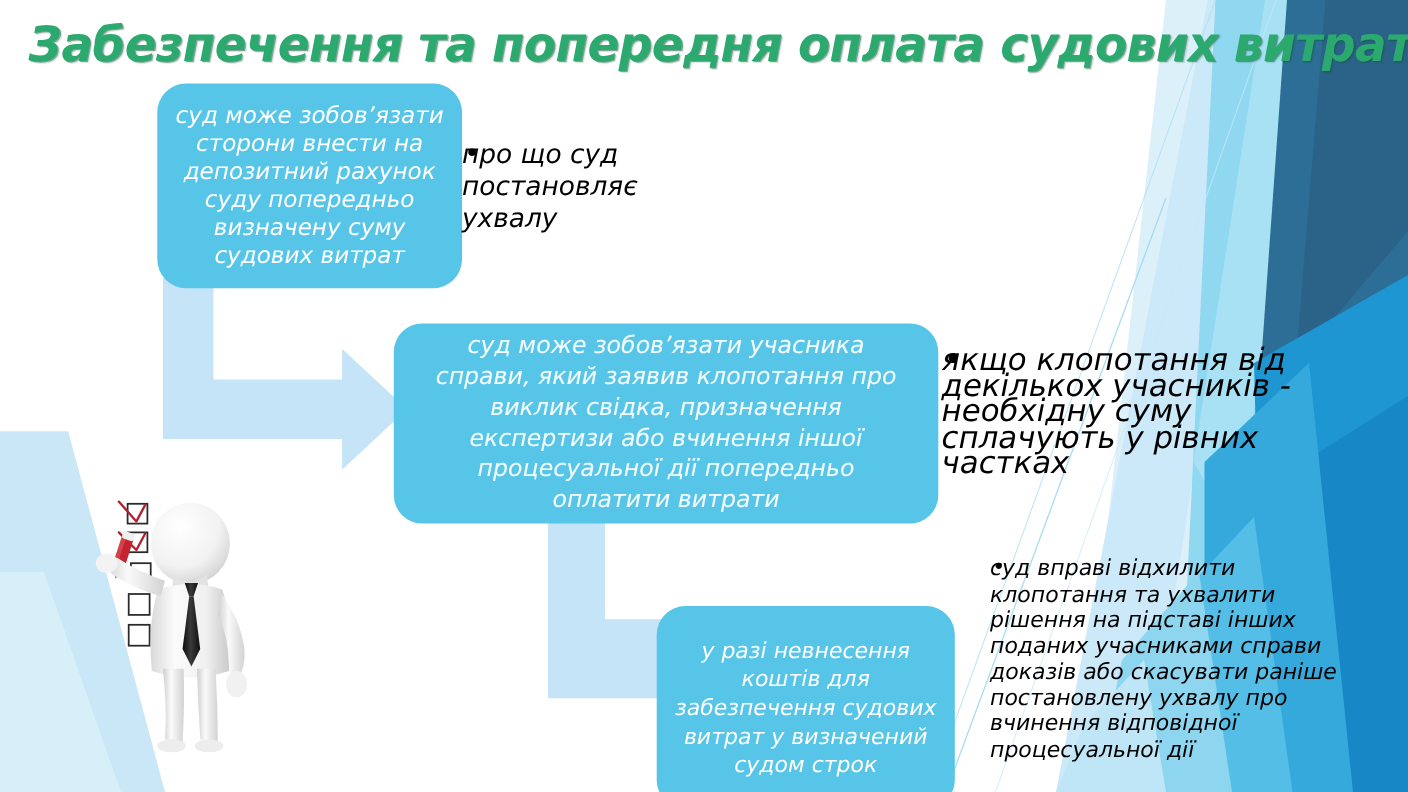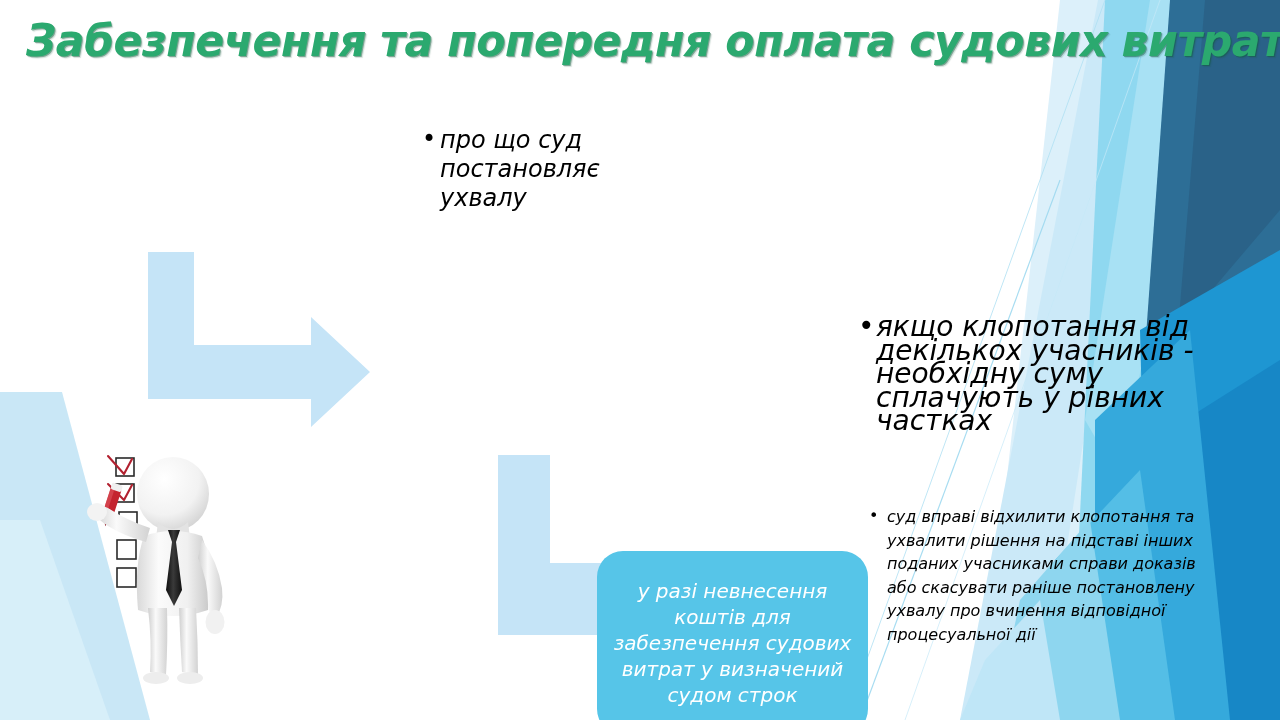--- a/index.html
+++ b/index.html
@@ -85,21 +85,20 @@
 
   
   .bullet-block {
     position: absolute;
     z-index: 5;
     color: #000000;
   }
   .bullet-block ul { margin: 0; padding: 0; list-style: none; }
   .bullet-block li {
     position: relative;
-    padding-left: 20px;
     margin: 0 0 2px 0;
   }
   .bullet-block li::before {
     content: "\2022";
     position: absolute;
     left: 2px;
     top: -1px;
     font-size: 1em;
     line-height: inherit;
   }
@@ -107,22 +106,22 @@
   #bullets-top {
     left: 420px; top: 126px; width: 240px;
     font-size: 24px; line-height: 29px;
   }
   #bullets-mid {
     left: 856px; top: 315px; width: 390px;
     font-size: 28px; line-height: 23.5px;
   }
   #bullets-mid li { margin-bottom: 1px; }
   #bullets-bottom {
-    left: 867px; top: 505px; width: 330px;
-    font-size: 16px; line-height: 23.5px;
+    left: 900px; top: 505px; width: 330px;
+    font-size: 20px; line-height: 23.5px;
   }
 
   
   #mannequin {
     position: absolute;
     left: 72px; top: 432px;
     width: 205px; height: 252px;
     z-index: 3;
   }
 </style>
@@ -157,21 +156,27 @@
   <div id="slide-title">Забезпечення та попередня  оплата судових витрат</div>
 
   <svg class="connector" id="connector-1" width="230" height="175" viewBox="0 0 230 175" aria-hidden="true">
     <path fill="#C5E4F7" d="M0,0 L46,0 L46,93 L163,93 L163,65 L222,120 L163,175 L163,147 L0,147 Z"></path>
   </svg>
 
   <svg class="connector" id="connector-2" width="140" height="180" viewBox="0 0 140 180" aria-hidden="true">
     <path fill="#C5E4F7" d="M0,0 L52,0 L52,108 L138,108 L138,180 L0,180 Z"></path>
   </svg>
 
-
+  <div class="flow-box" id="box-1">
+    <div class="box-text">суд може зобов’язати сторони внести на депозитний рахунок суду попередньо визначену суму судових витрат</div>
+  </div>
+
+  <div class="flow-box" id="box-2">
+    <div class="box-text">суд може зобов’язати учасника справи, який заявив клопотання про виклик свідка, призначення експертизи або вчинення іншої процесуальної дії попередньо оплатити витрати</div>
+  </div>
 
   <div class="flow-box" id="box-3">
     <div class="box-text">у разі невнесення коштів для забезпечення судових витрат у визначений судом строк</div>
   </div>
 
   <div class="bullet-block" id="bullets-top">
     <ul>
       <li>про що суд постановляє ухвалу</li>
     </ul>
   </div>

